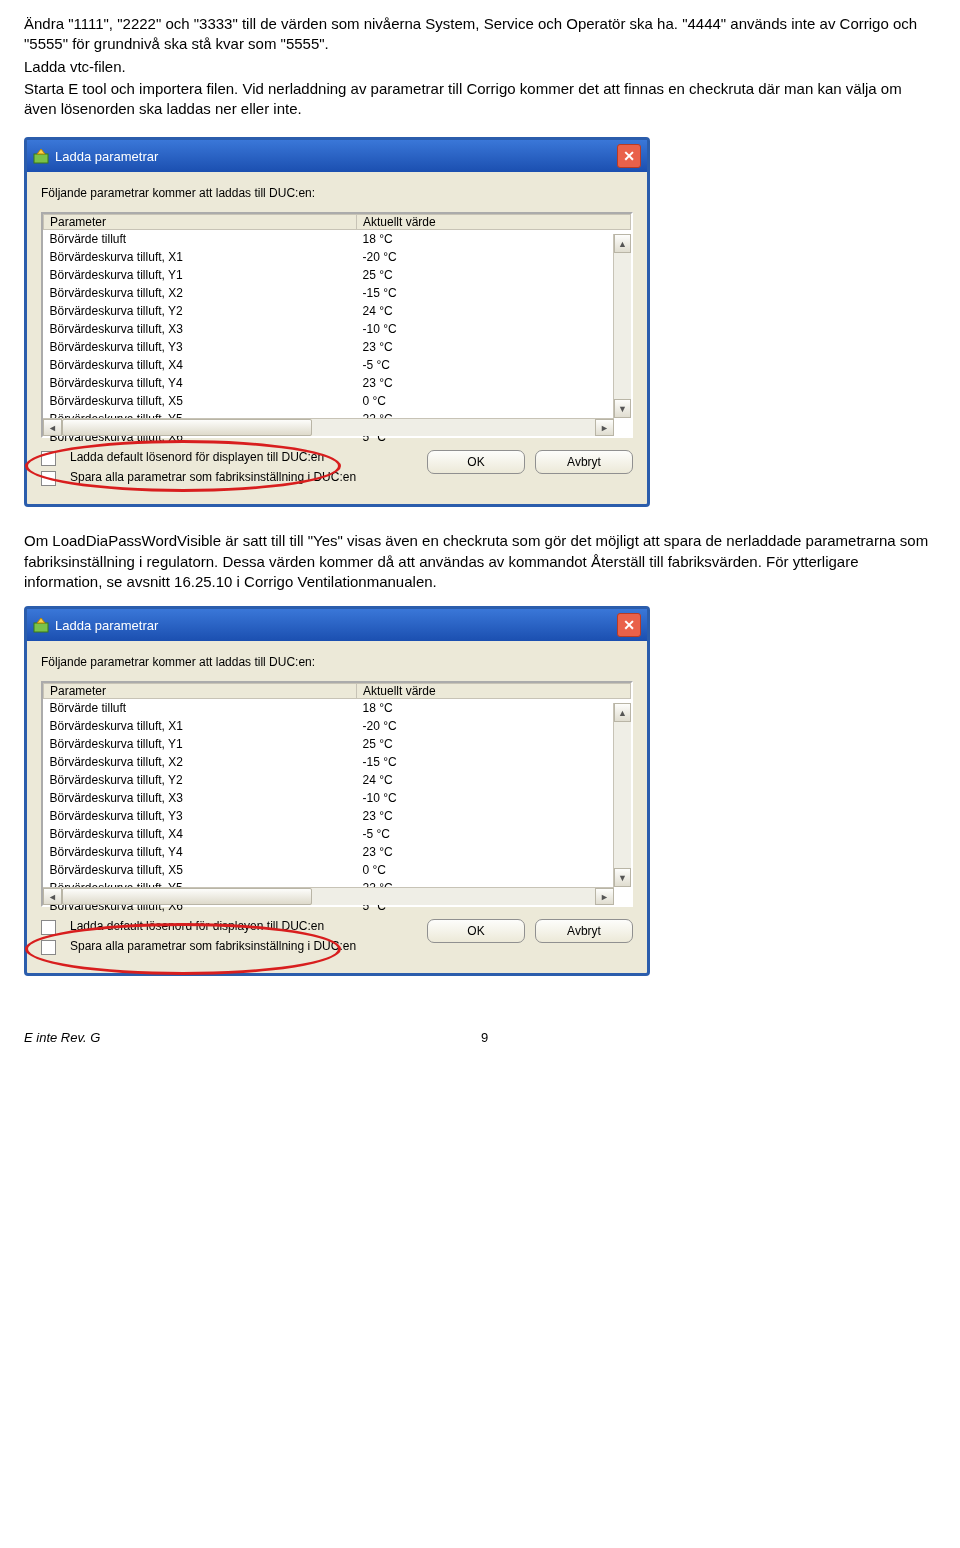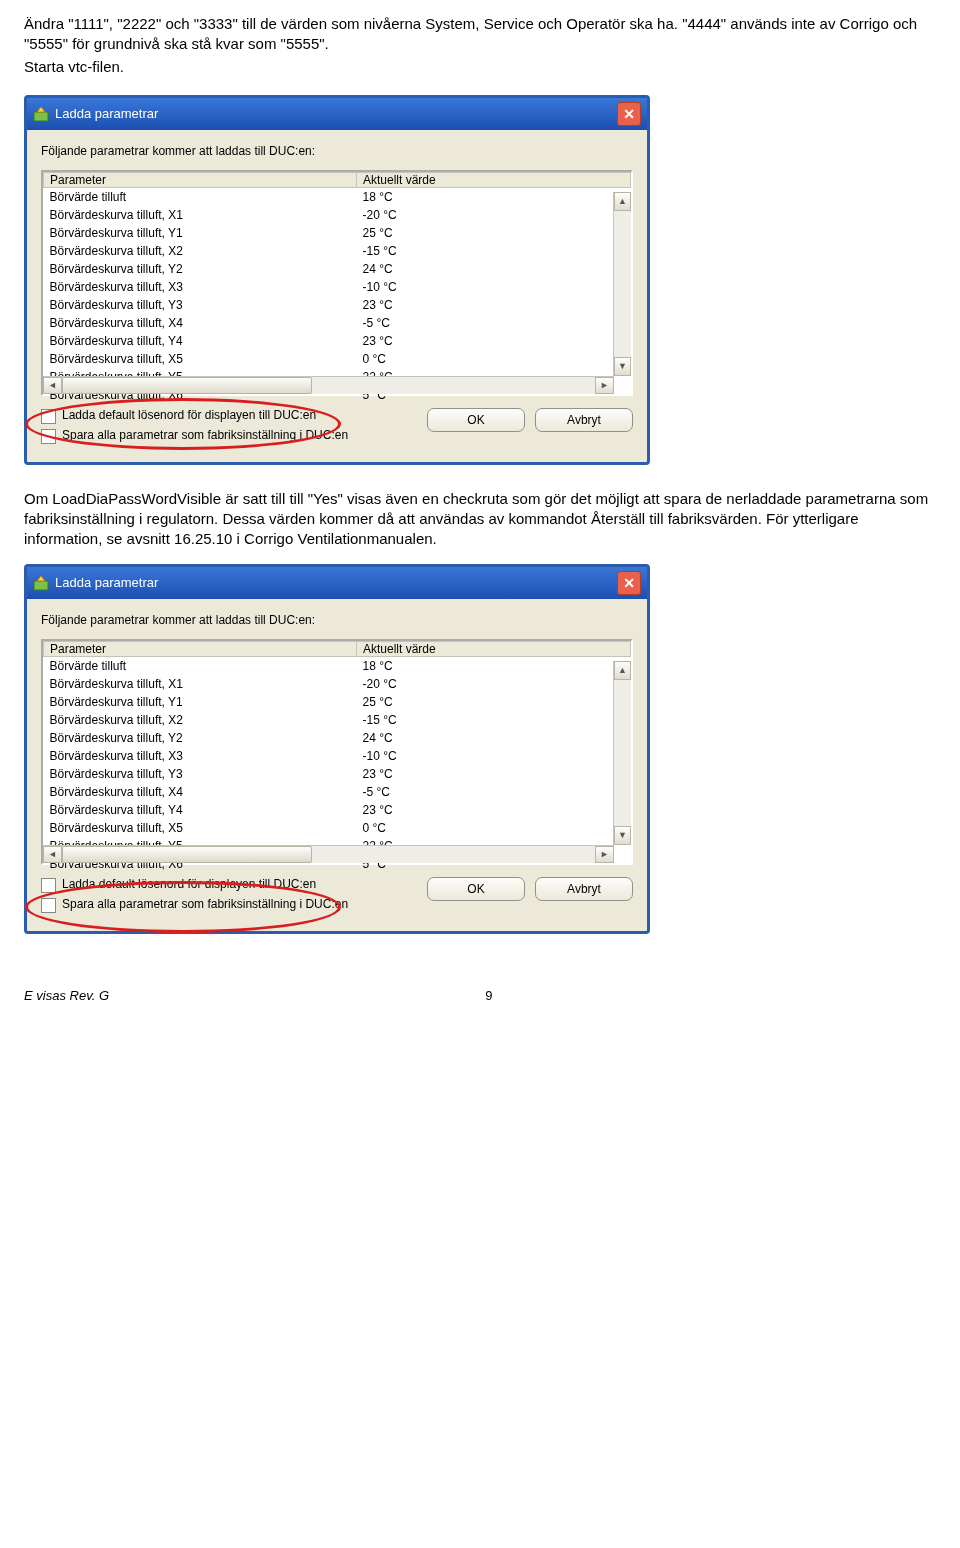--- a/index.html
+++ b/index.html
@@ -23,37 +23,38 @@
   td{padding:2px 6px;border:0}
   .vscroll{position:absolute;right:0;top:20px;bottom:18px;width:17px;background:#ece9d8;border-left:1px solid #c7c3b6;display:flex;flex-direction:column}
   .vbtn{height:17px;background:linear-gradient(#fdfdfb,#e0ddd0);border:1px solid #b9b5a6;display:flex;align-items:center;justify-content:center;font-size:9px;color:#555}
   .vtrack{flex:1;background:#efeee6}
   .hscroll{position:absolute;left:0;right:17px;bottom:0;height:17px;background:#ece9d8;border-top:1px solid #c7c3b6;display:flex}
   .hbtn{width:17px;background:linear-gradient(#fdfdfb,#e0ddd0);border:1px solid #b9b5a6;display:flex;align-items:center;justify-content:center;font-size:9px;color:#555}
   .hthumb{width:250px;background:linear-gradient(#fdfdfb,#dedacb);border:1px solid #b9b5a6;border-radius:2px;box-sizing:border-box}
   .htrack{flex:1;background:#efeee6}
   .controls{display:flex;align-items:flex-start;margin-top:12px;gap:18px}
   .checks{flex:1}
-  .chk{display:flex;align-items:flex-start;gap:6px;margin-bottom:4px}
+  .chk{display:flex;align-items:flex-start;gap:14px;margin-bottom:4px}
   .chkbox{width:13px;height:13px;background:#fff;border:1px solid #888;margin-top:1px;flex-shrink:0}
   .btns{display:flex;gap:10px}
   .btn{width:96px;height:22px;background:linear-gradient(#fdfdfb,#ece9d8);border:1px solid #909090;border-radius:7px;display:flex;align-items:center;justify-content:center}
   
   .ellipse{position:absolute;border:3px solid #d81e1e;border-radius:50%;pointer-events:none}
   .footer{display:flex;justify-content:space-between;font-style:italic;font-size:13px;padding:22px 24px 10px 24px}
   .pgnum{font-style:normal}
 </style>
 </head>
 <body>
 
 <div class="page">
 
   <div class="section">
     <p>Ändra "1111", "2222" och "3333" till de värden som nivåerna System, Service och Operatör ska ha. "4444" används inte av Corrigo och "5555" för grundnivå ska stå kvar som "5555".</p>
-    <p>Starta vtc-filen.</p>
+    <p>Ladda vtc-filen.</p>
+    <p>Starta E tool och importera filen. Vid nerladdning av parametrar till Corrigo kommer det att finnas en checkruta där man kan välja om även lösenorden ska laddas ner eller inte.</p>
   </div>
 
   <div class="dialog">
     <div class="titlebar">
       <span class="tb-icon">
         <svg viewBox="0 0 16 16">
             <rect x="1" y="6" width="14" height="9" fill="#7bc24a" stroke="#3b7a17"></rect>
             <path d="M8 1 L12 6 L4 6 Z" fill="#ffd24a" stroke="#b88700"></path>
           </svg>
       </span>
@@ -255,16 +256,16 @@
           <div class="btn">Avbryt</div>
         </div>
       </div>
     </div>
     <div class="ellipse" style="left:-2px;bottom:-2px;width:310px;height:46px"></div>
   </div>
 
 </div>
 
 <div class="footer">
-  <span>E visas  Rev. G</span>
+  <span>E inte  Rev. G</span>
   <span class="pgnum">9</span>
   <span style="visibility:hidden">placeholder</span>
 </div>
 
 </body></html>

